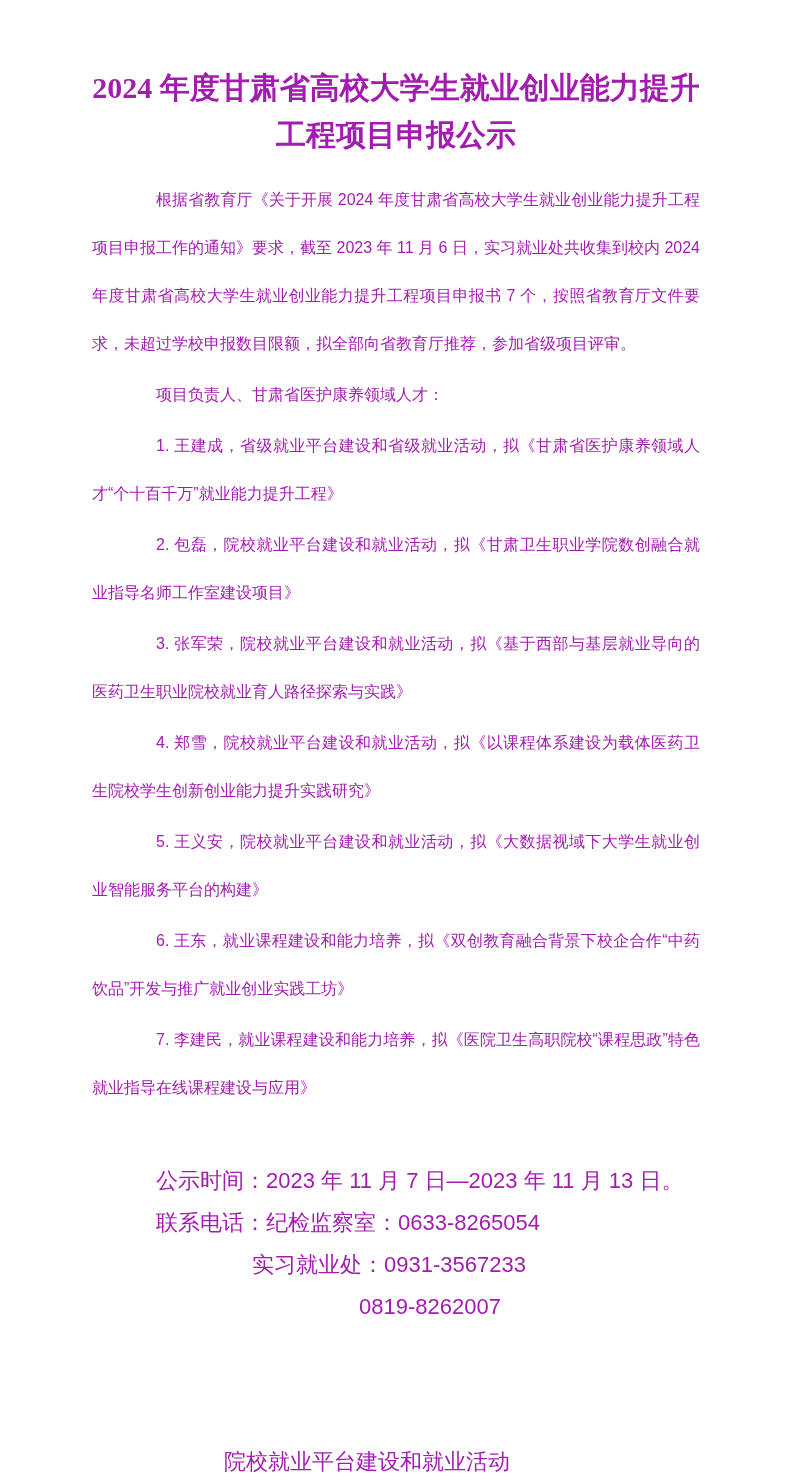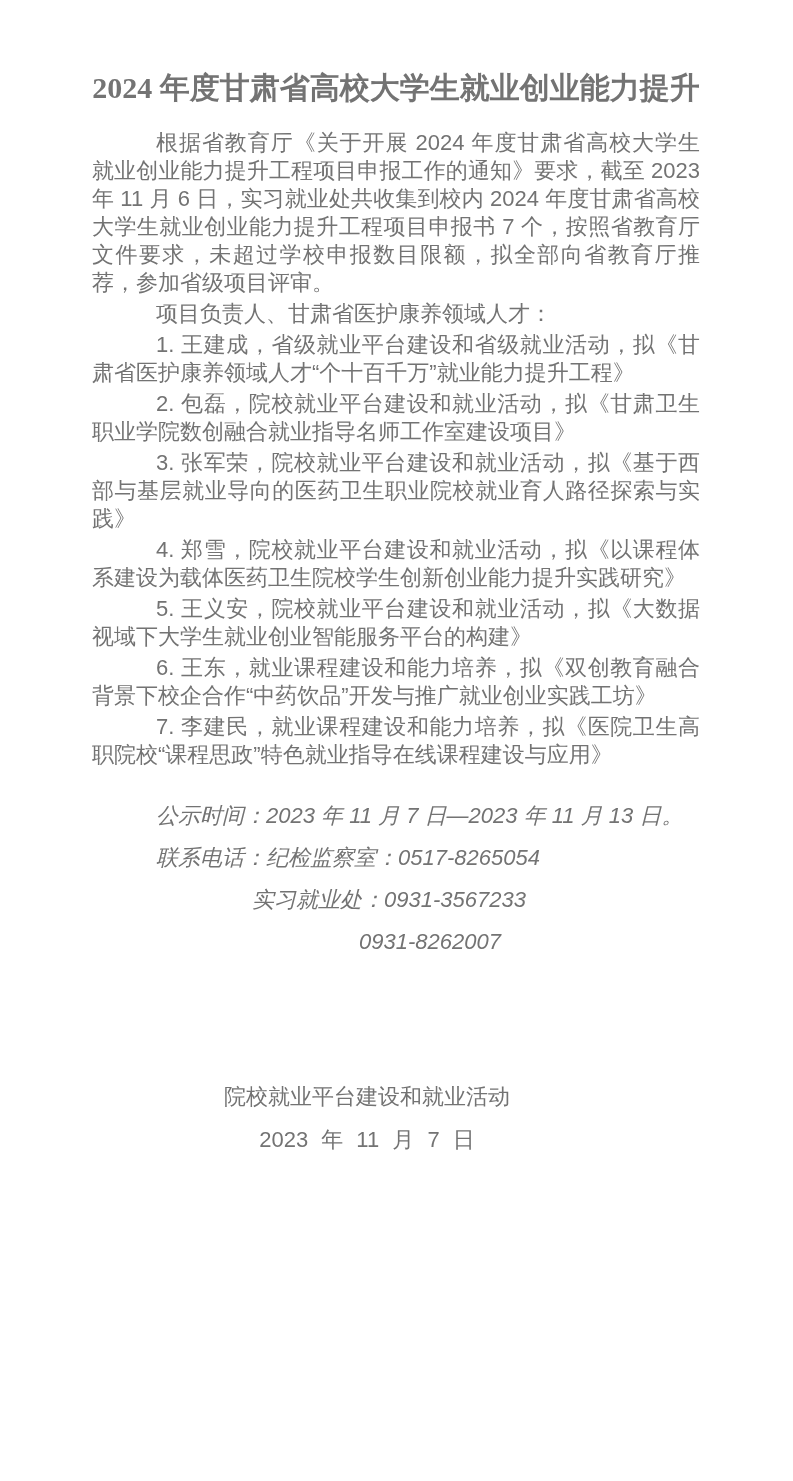--- a/index.html
+++ b/index.html
@@ -5,48 +5,47 @@
   html, body {
     margin: 0;
     padding: 0;
     background: #ffffff;
   }
   .doc-page {
     position: relative;
     width: 793px;
     height: 1476px;
     background: #ffffff;
-    color: #737373;
+    color: #a21caf;
     overflow: hidden;
     font-family: "Liberation Sans", sans-serif;
   }
   .doc-content {
     padding: 0 93px 0 92px;
   }
   .doc-title {
     margin: 64px 0 18px 0;
     font-family: "Liberation Serif", serif;
     font-size: 30px;
     font-weight: bold;
     line-height: 47px;
     text-align: center;
   }
   .doc-title .title-line {
     display: block;
   }
   .body-para {
     margin: 0 0 3px 0;
-    font-size: 22px;
-    line-height: 28px;
+    font-size: 16px;
+    line-height: 48px;
     text-align: justify;
     text-indent: 64px;
   }
   .info-block {
-    margin-top: 27px;
-    font-style: italic;
+    margin-top: 49px;
   }
   .info-line {
     margin: 0 0 2px 0;
     font-size: 22px;
     line-height: 40px;
     white-space: nowrap;
   }
   .indent-1 { padding-left: 64px; }
   .indent-2 { padding-left: 160px; }
   .indent-3 { padding-left: 267px; }
@@ -66,39 +65,40 @@
   }
 </style>
 </head>
 <body>
 
 <div class="doc-page">
   <div class="doc-content">
 
     <h1 class="doc-title">
       <span class="title-line">2024 年度甘肃省高校大学生就业创业能力提升</span>
+      <span class="title-line">工程项目申报公示</span>
     </h1>
 
     <p class="body-para">根据省教育厅《关于开展 2024 年度甘肃省高校大学生就业创业能力提升工程项目申报工作的通知》要求，截至 2023 年 11 月 6 日，实习就业处共收集到校内 2024 年度甘肃省高校大学生就业创业能力提升工程项目申报书 7 个，按照省教育厅文件要求，未超过学校申报数目限额，拟全部向省教育厅推荐，参加省级项目评审。</p>
 
     <p class="body-para">项目负责人、甘肃省医护康养领域人才：</p>
 
     <p class="body-para">1. 王建成，省级就业平台建设和省级就业活动，拟《甘肃省医护康养领域人才“个十百千万”就业能力提升工程》</p>
     <p class="body-para">2. 包磊，院校就业平台建设和就业活动，拟《甘肃卫生职业学院数创融合就业指导名师工作室建设项目》</p>
     <p class="body-para">3. 张军荣，院校就业平台建设和就业活动，拟《基于西部与基层就业导向的医药卫生职业院校就业育人路径探索与实践》</p>
     <p class="body-para">4. 郑雪，院校就业平台建设和就业活动，拟《以课程体系建设为载体医药卫生院校学生创新创业能力提升实践研究》</p>
     <p class="body-para">5. 王义安，院校就业平台建设和就业活动，拟《大数据视域下大学生就业创业智能服务平台的构建》</p>
     <p class="body-para">6. 王东，就业课程建设和能力培养，拟《双创教育融合背景下校企合作“中药饮品”开发与推广就业创业实践工坊》</p>
     <p class="body-para">7. 李建民，就业课程建设和能力培养，拟《医院卫生高职院校“课程思政”特色就业指导在线课程建设与应用》</p>
 
     <div class="info-block">
       <p class="info-line indent-1">公示时间：2023 年 11 月 7 日—2023 年 11 月 13 日。</p>
-      <p class="info-line indent-1">联系电话：纪检监察室：0517-8265054</p>
+      <p class="info-line indent-1">联系电话：纪检监察室：0633-8265054</p>
       <p class="info-line indent-2">实习就业处：0931-3567233</p>
-      <p class="info-line indent-3">0931-8262007</p>
+      <p class="info-line indent-3">0819-8262007</p>
     </div>
 
     <div class="signature-block">
       <span class="signature-line">院校就业平台建设和就业活动</span>
       <span class="signature-line signature-date">2023 年 11 月 7 日</span>
     </div>
 
   </div>
 </div>
 

